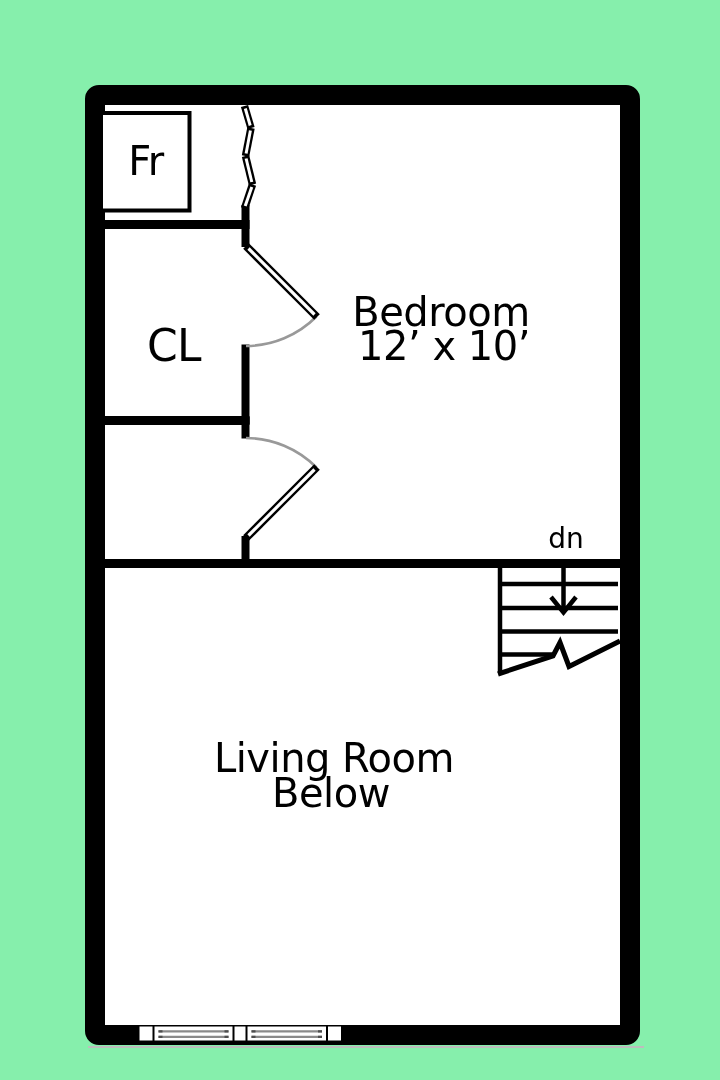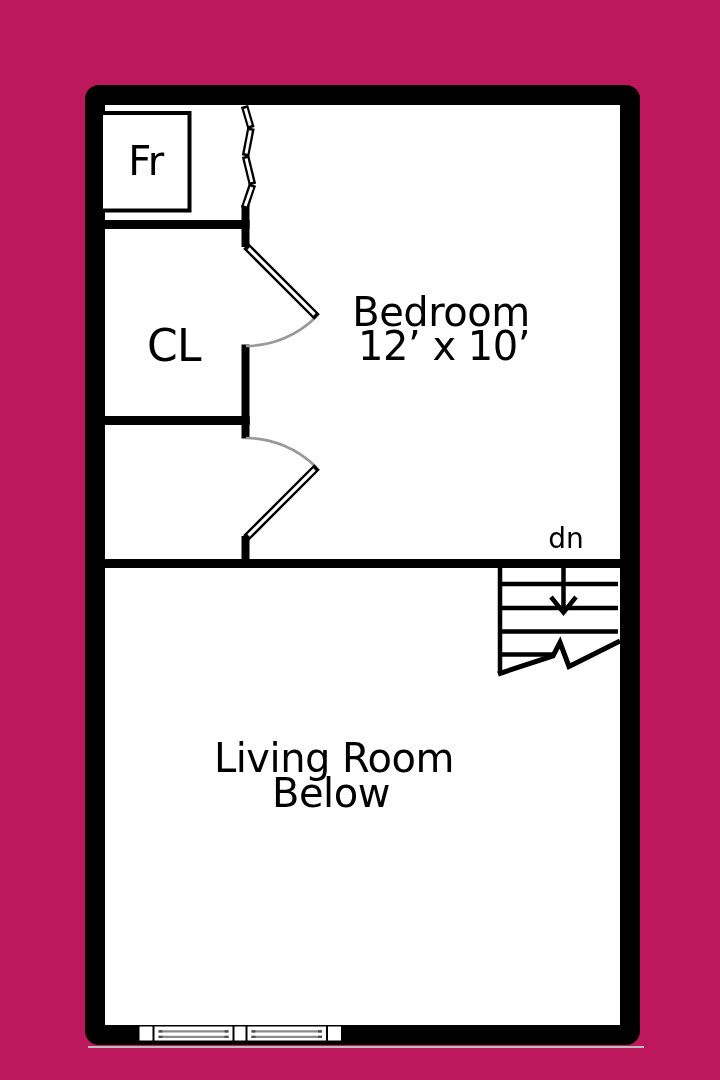--- a/index.html
+++ b/index.html
@@ -7,21 +7,21 @@
     padding: 0;
     background: #ffffff;
     width: 720px;
     height: 1080px;
     overflow: hidden;
   }
   .plan-wrap {
     position: relative;
     width: 720px;
     height: 1080px;
-    background: #be185d;
+    background: #86efac;
   }
   svg text {
     font-family: "DejaVu Sans", "Liberation Sans", sans-serif;
     fill: #000000;
     letter-spacing: -0.5px;
   }
   .lbl-room   { font-size: 40px; }
   .lbl-dims   { font-size: 40px; }
   .lbl-closet { font-size: 44px; }
   .lbl-fr     { font-size: 40px; }

